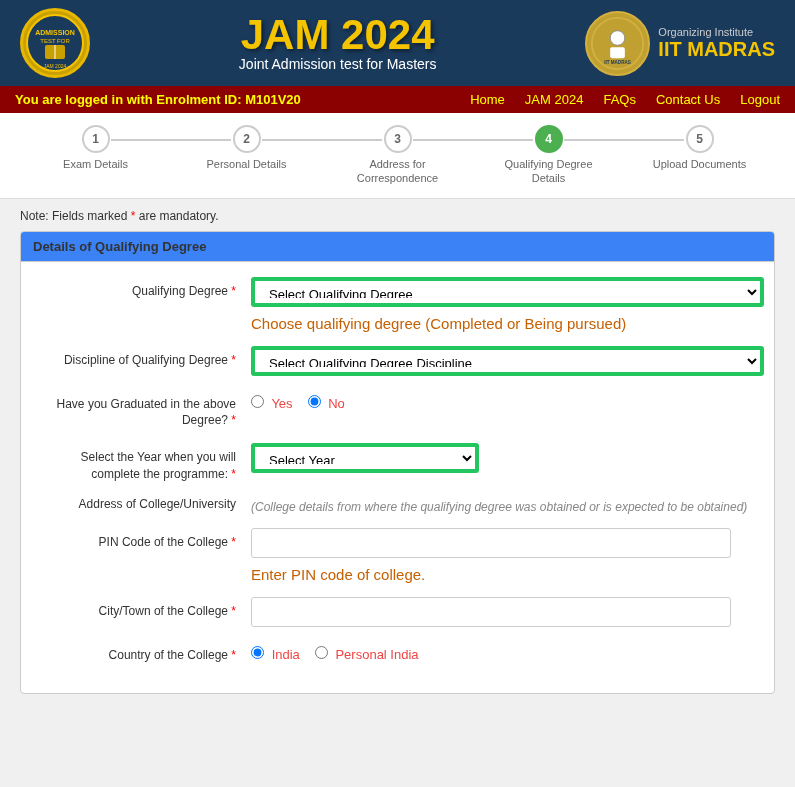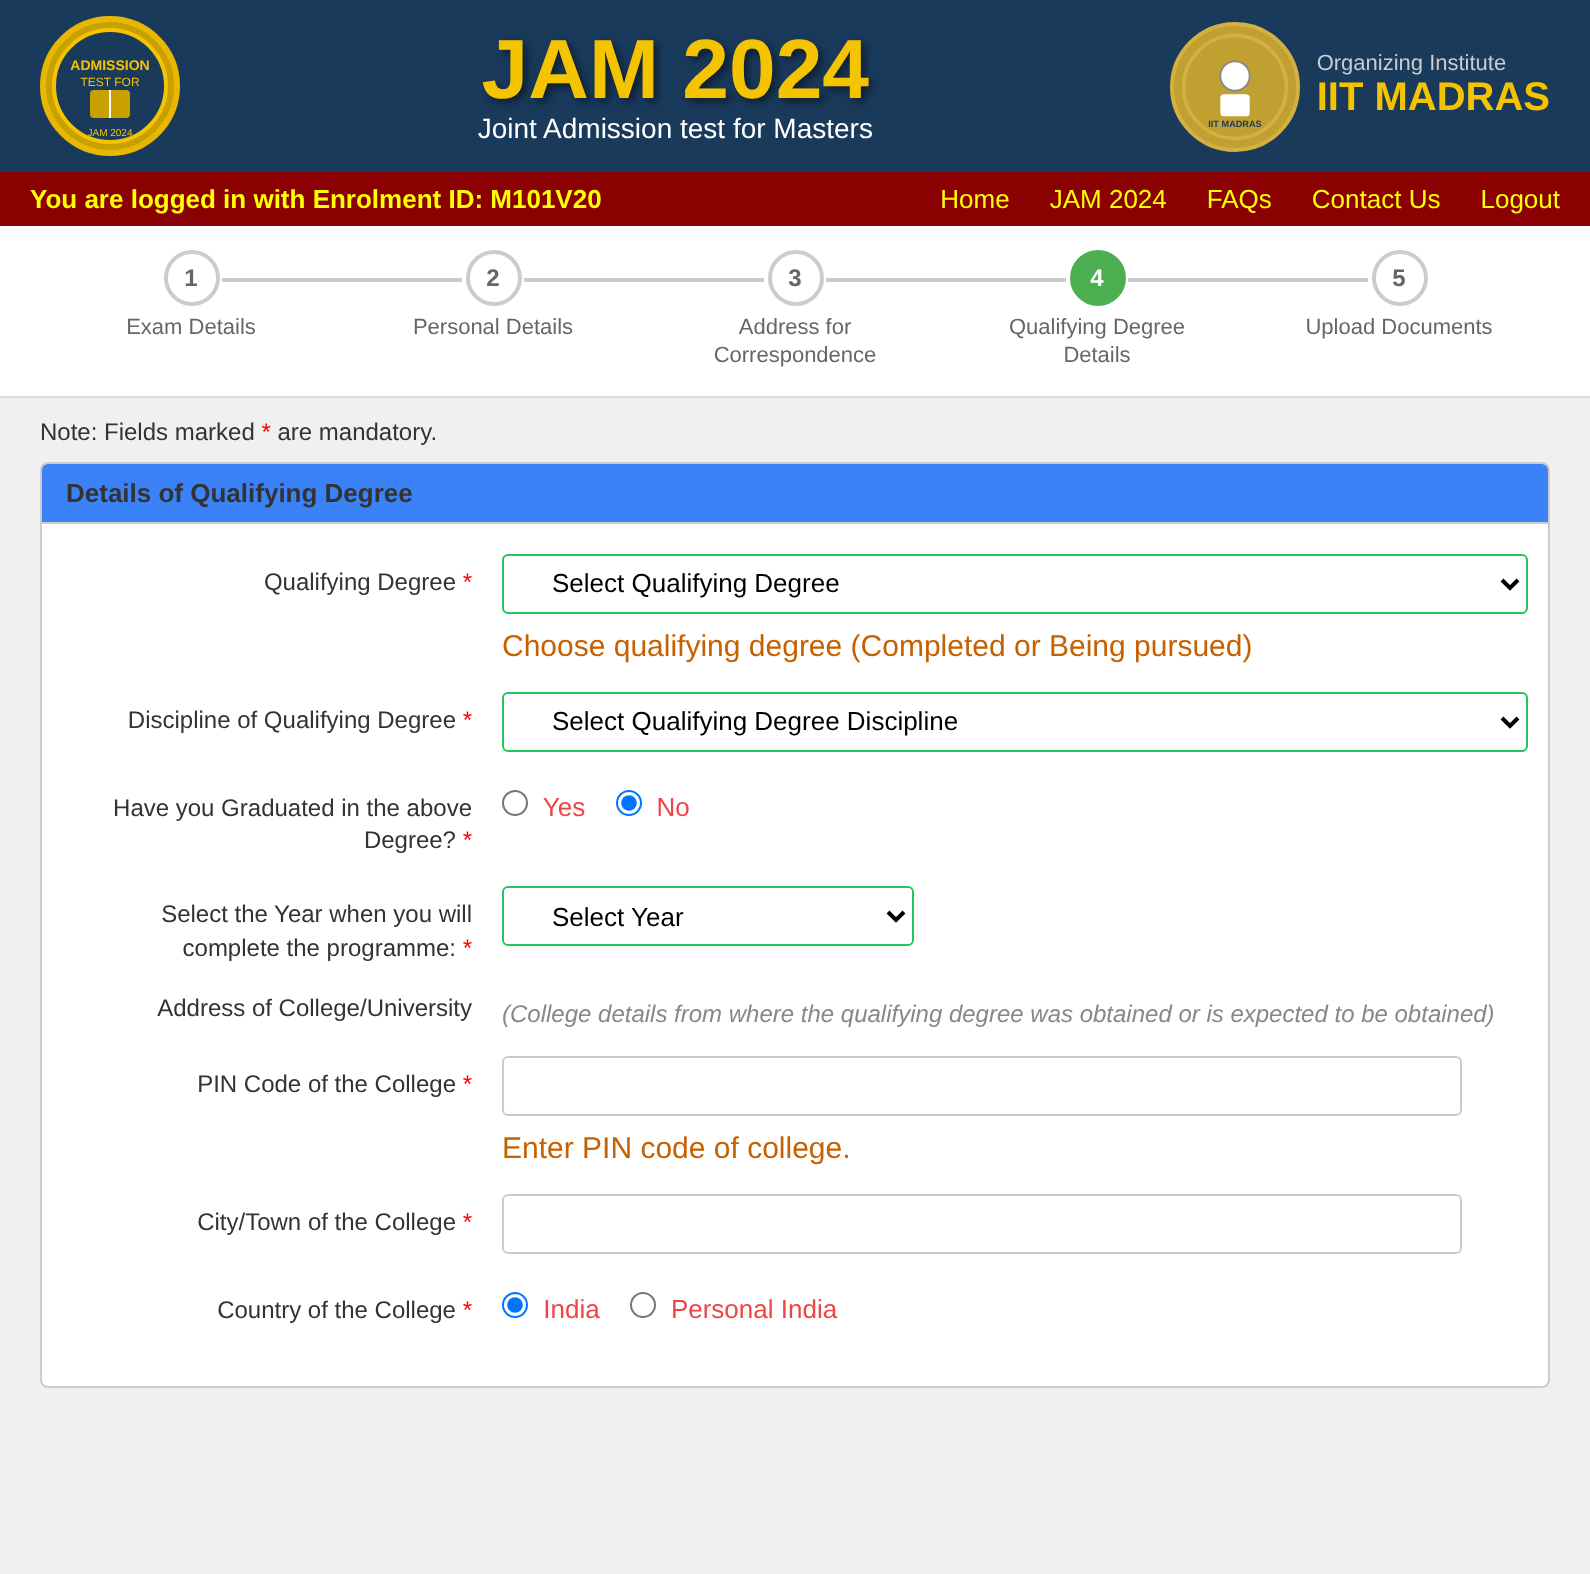--- a/index.html
+++ b/index.html
@@ -45,21 +45,21 @@
     .form-section-header { background: #3b82f6; padding: 7px 12px; font-size: 13px; font-weight: bold; color: #333; border-bottom: 1px solid #ccc; }
     .form-body { padding: 15px 10px; }
 
     .form-row { display: flex; align-items: flex-start; margin-bottom: 14px; }
     .form-label { width: 220px; min-width: 220px; text-align: right; padding-right: 15px; padding-top: 6px; font-size: 12px; color: #333; line-height: 1.4; }
     .form-label span { color: red; }
     .form-control { flex: 1; }
     .form-hint { font-size: 11px; color: #666; margin-top: 3px; font-style: italic; }
     .form-hint-orange { font-size: 15px; color: #c66000; margin-top: 8px; }
 
-    select { width: 100%; padding: 5px 20px; border: 1px solid #22c55e; border-radius: 3px; font-size: 13px; background: #fff; height: 30px; }
+    select { width: 100%; padding: 5px 10px; border: 4px solid #22c55e; border-radius: 3px; font-size: 13px; background: #fff; height: 30px; }
     input[type="text"] { width: 100%; padding: 5px 8px; border: 1px solid #ccc; border-radius: 3px; font-size: 13px; height: 30px; }
     input[type="radio"] { margin-right: 4px; }
 
     .radio-group { display: flex; align-items: center; gap: 15px; padding-top: 5px; }
     .radio-label { font-size: 13px; color: #ef4444; text-align: center; }
 
     
     .address-row { display: flex; align-items: flex-start; margin-bottom: 14px; }
     .address-label { width: 220px; min-width: 220px; text-align: right; padding-right: 15px; font-size: 12px; color: #333; padding-top: 0; }
     .address-info { flex: 1; font-size: 12px; color: #888; font-style: italic; padding-top: 3px; }
@@ -184,21 +184,21 @@
             </label>
           </div>
         </div>
       </div>
 
       <div class="form-row">
         <div class="form-label">
           Select the Year when you will complete the programme: <span>*</span>
         </div>
         <div class="form-control">
-          <select style="width:206px">
+          <select style="width:228px">
             <option value="">Select Year</option>
           </select>
         </div>
       </div>
 
       <div class="address-row">
         <div class="address-label">Address of College/University</div>
         <div class="address-info">(College details from where the qualifying degree was obtained or is expected to be obtained)</div>
       </div>
 

